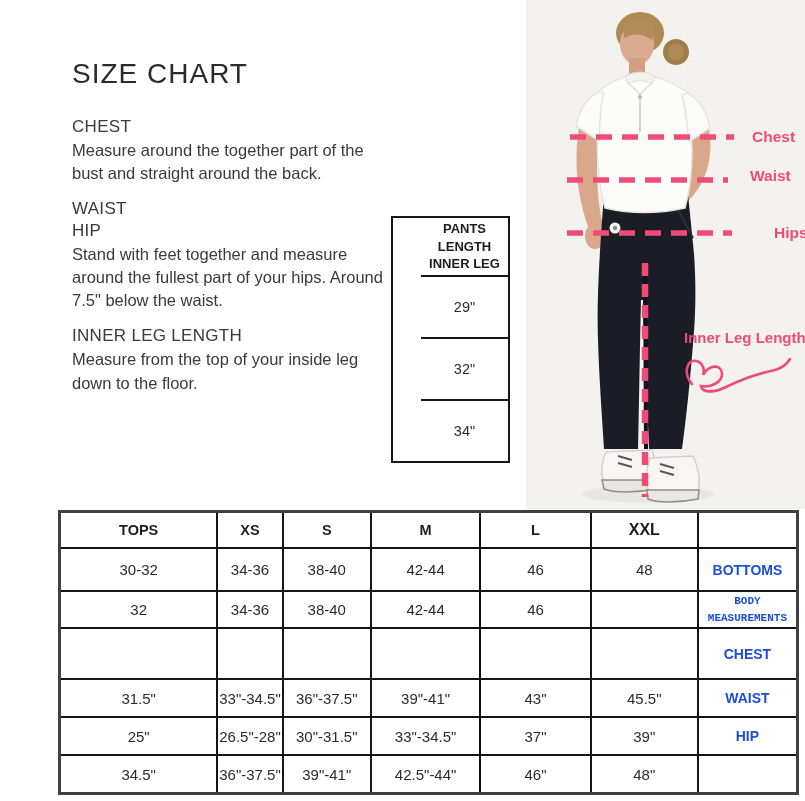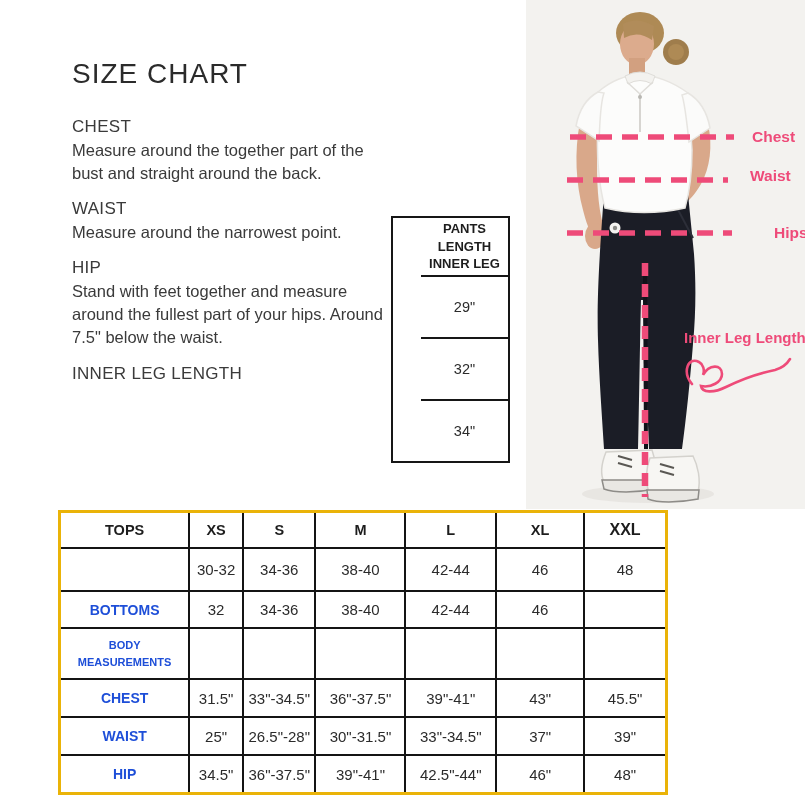--- a/index.html
+++ b/index.html
@@ -28,57 +28,57 @@
   .photo-panel { position:absolute; left:518px; top:0; width:287px; height:509px; background:#f3f2ef; }
   .photo-panel svg { position:absolute; left:0; top:0; }
   .measure-label { position:absolute; font-weight:700; font-size:15.5px; color:#EE4B79; white-space:nowrap;
                    transform:translateY(-50%); }
   .lbl-chest { left:226px; top:137px; }
   .lbl-waist { left:224px; top:176px; }
   .lbl-hips  { left:248px; top:233px; }
   .lbl-innerleg { left:158px; top:337px; font-size:15px; }
 
   
-  .size-table { position:absolute; left:50px; top:510px; width:610px; border:3px solid #eab308;
+  .size-table { position:absolute; left:50px; top:510px; width:741px; border:3px solid #404040;
                 display:grid; background:#fff;
                 grid-template-columns:21.4% 8.9% 12% 14.9% 15% 14.6% 13.2%;
                 grid-template-rows:36px 43px 37px 51px 38px 38px 36px; }
   .cell { display:flex; align-items:center; justify-content:center; text-align:center;
           border-right:2px solid #141414; border-bottom:2px solid #141414;
           font-size:15px; color:#2b2b2b; background:#fff; }
   .cell:nth-child(7n) { border-right:none; }
   .cell:nth-child(n+43) { border-bottom:none; }
   .cell.hdr { font-weight:700; font-size:14.5px; color:#1d1d1d; }
   .cell.hdr.small { font-size:16px; }
   .cell.rowlabel { font-weight:700; font-size:14px; color:#1d4ed8; }
   .cell.rowlabel.small2 { font-size:11px; line-height:1.5; }
-  .cell.rowlabel.small2 span { display:block; max-width:100px; }
+  .cell.rowlabel.small2 span { display:block; max-width:100px;font-family:Liberation Mono, monospace; }
 </style>
 </head>
 <body>
 
 <div class="page">
 
   <div class="page-title">SIZE CHART</div>
 
   <div class="instructions">
     <div>
       <div class="instr-heading">CHEST</div>
       <div class="instr-body">Measure around the together part of the bust and straight around the back.</div>
     </div>
     <div>
       <div class="instr-heading">WAIST</div>
-      <div class="instr-body">Measure around the narrowest point.</div>
     </div>
     <div>
       <div class="instr-heading">HIP</div>
       <div class="instr-body">Stand with feet together and measure around the fullest part of your hips. Around 7.5" below the waist.</div>
     </div>
     <div>
       <div class="instr-heading">INNER LEG LENGTH</div>
+      <div class="instr-body">Measure from the top of your inside leg down to the floor.</div>
     </div>
   </div>
 
   <div class="pants-table">
     <div class="pants-header">
       <span>PANTS LENGTH</span>
       <span>INNER LEG</span>
     </div>
     <div class="pants-cell">29"</div>
     <div class="pants-cell">32"</div>
@@ -138,21 +138,20 @@
     <span class="measure-label lbl-innerleg">Inner Leg Length</span>
   </div>
 
   <div class="size-table">
 
     <div class="cell hdr">TOPS</div>
     <div class="cell hdr">XS</div>
     <div class="cell hdr">S</div>
     <div class="cell hdr">M</div>
     <div class="cell hdr">L</div>
-    <div class="cell hdr">XL</div>
     <div class="cell hdr small">XXL</div>
 
     <div class="cell rowlabel"></div>
     <div class="cell">30-32</div>
     <div class="cell">34-36</div>
     <div class="cell">38-40</div>
     <div class="cell">42-44</div>
     <div class="cell">46</div>
     <div class="cell">48</div>
 

